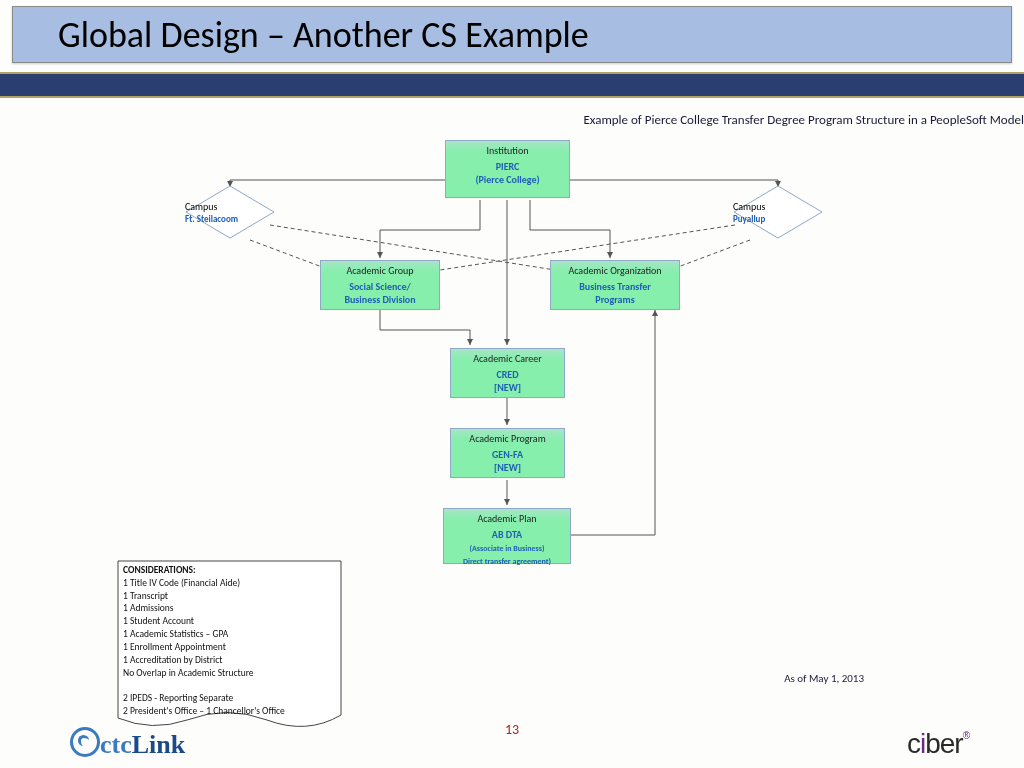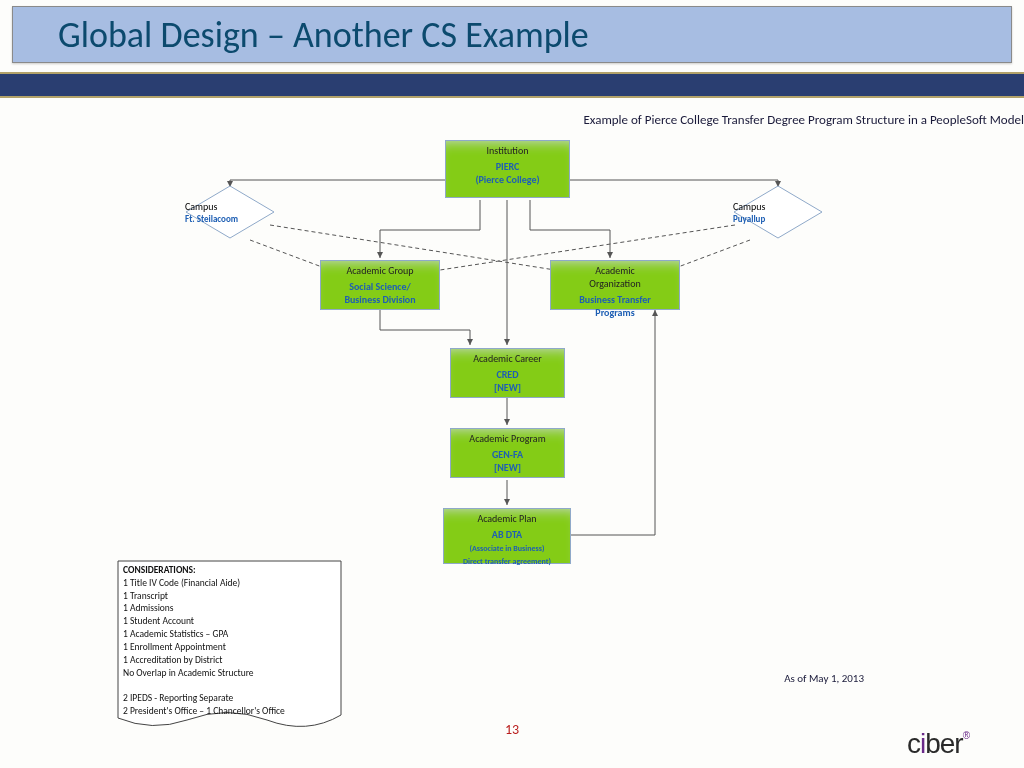--- a/index.html
+++ b/index.html
@@ -1,21 +1,21 @@
 <!DOCTYPE html>
 <html><head>
 <meta charset="utf-8">
 <style>
   html,body{margin:0;padding:0;width:1024px;height:768px;font-family:Calibri,Arial,sans-serif;background:#fdfdfb;overflow:hidden}
   .title-bar{position:absolute;left:12px;top:6px;right:12px;height:55px;background:#a7bde2;border:1px solid #8a8a8a;box-shadow:0 1px 2px rgba(0,0,0,.2)}
-  .title-bar .t{font-size:36px;color:#0c4a6e;padding:6px 0 0 45px}
+  .title-bar .t{font-size:36px;color:#000000;padding:6px 0 0 45px}
   .nav-band{position:absolute;left:0;top:72px;right:0;height:22px;background:#2a3e71;border-top:2px solid #b2a26a;border-bottom:2px solid #b2a26a}
   .subtitle{position:absolute;left:0;right:0;top:112px;text-align:right;font-size:13px;color:#1a1a3a}
   .diagram{position:absolute;left:110px;top:130px;width:800px;height:520px}
-  .box{position:absolute;background:#84cc16;border:1px solid #8fa9c9;box-shadow:inset 0 10px 14px -10px #cfd9e8;text-align:center;font-size:10px;color:#222;padding:3px 18px;box-sizing:border-box}
+  .box{position:absolute;background:#86efac;border:1px solid #8fa9c9;box-shadow:inset 0 10px 14px -10px #cfd9e8;text-align:center;font-size:10px;color:#222;padding:3px 5px;box-sizing:border-box}
   .box .lbl{display:block;margin-bottom:3px}
   .box b,.box .v{color:#1e5fb4;font-weight:600;font-size:10px}
   .diamond{position:absolute;width:90px;height:54px;font-size:10px}
   .diamond svg{position:absolute;inset:0}
   .diamond .dtx{position:absolute;inset:0;display:flex;flex-direction:column;align-items:flex-start;justify-content:center}
   .diamond .v{color:#1e5fb4;font-weight:600;font-size:9px}
   .notes{position:absolute;left:7px;top:430px;width:225px;font-size:9.5px;color:#111;line-height:1.35}
   .notes svg{position:absolute;left:0;top:0}
   .notes .ntx{position:absolute;left:6px;top:4px;right:6px}
   .date{position:absolute;right:160px;top:672px;font-size:11px;color:#1a1a3a}
@@ -134,16 +134,19 @@
     </svg>
     <div class="ntx" id="notes-body"><b>CONSIDERATIONS:</b><br>1 Title IV Code (Financial Aide)<br>1 Transcript<br>1 Admissions<br>1 Student Account<br>1 Academic Statistics – GPA<br>1 Enrollment Appointment<br>1 Accreditation by District<br>No Overlap in Academic Structure<br>&nbsp;<br>2 IPEDS  - Reporting Separate<br>2 President's Office – 1 Chancellor's Office</div>
   </div>
 
 </div>
 
 <div class="date">As of May 1, 2013</div>
 
 <div class="footer">
   <div class="pagenum">13</div>
+  <div class="logo-left">
+    <span class="swirl"></span><span style="color:#3a7abf">ctc</span><span style="color:#1a4a8a">Link</span>
+  </div>
   <div class="logo-right">
     <span>c</span><span class="dot">i</span><span>ber</span><sup>®</sup>
   </div>
 </div>
 
 </body></html>

